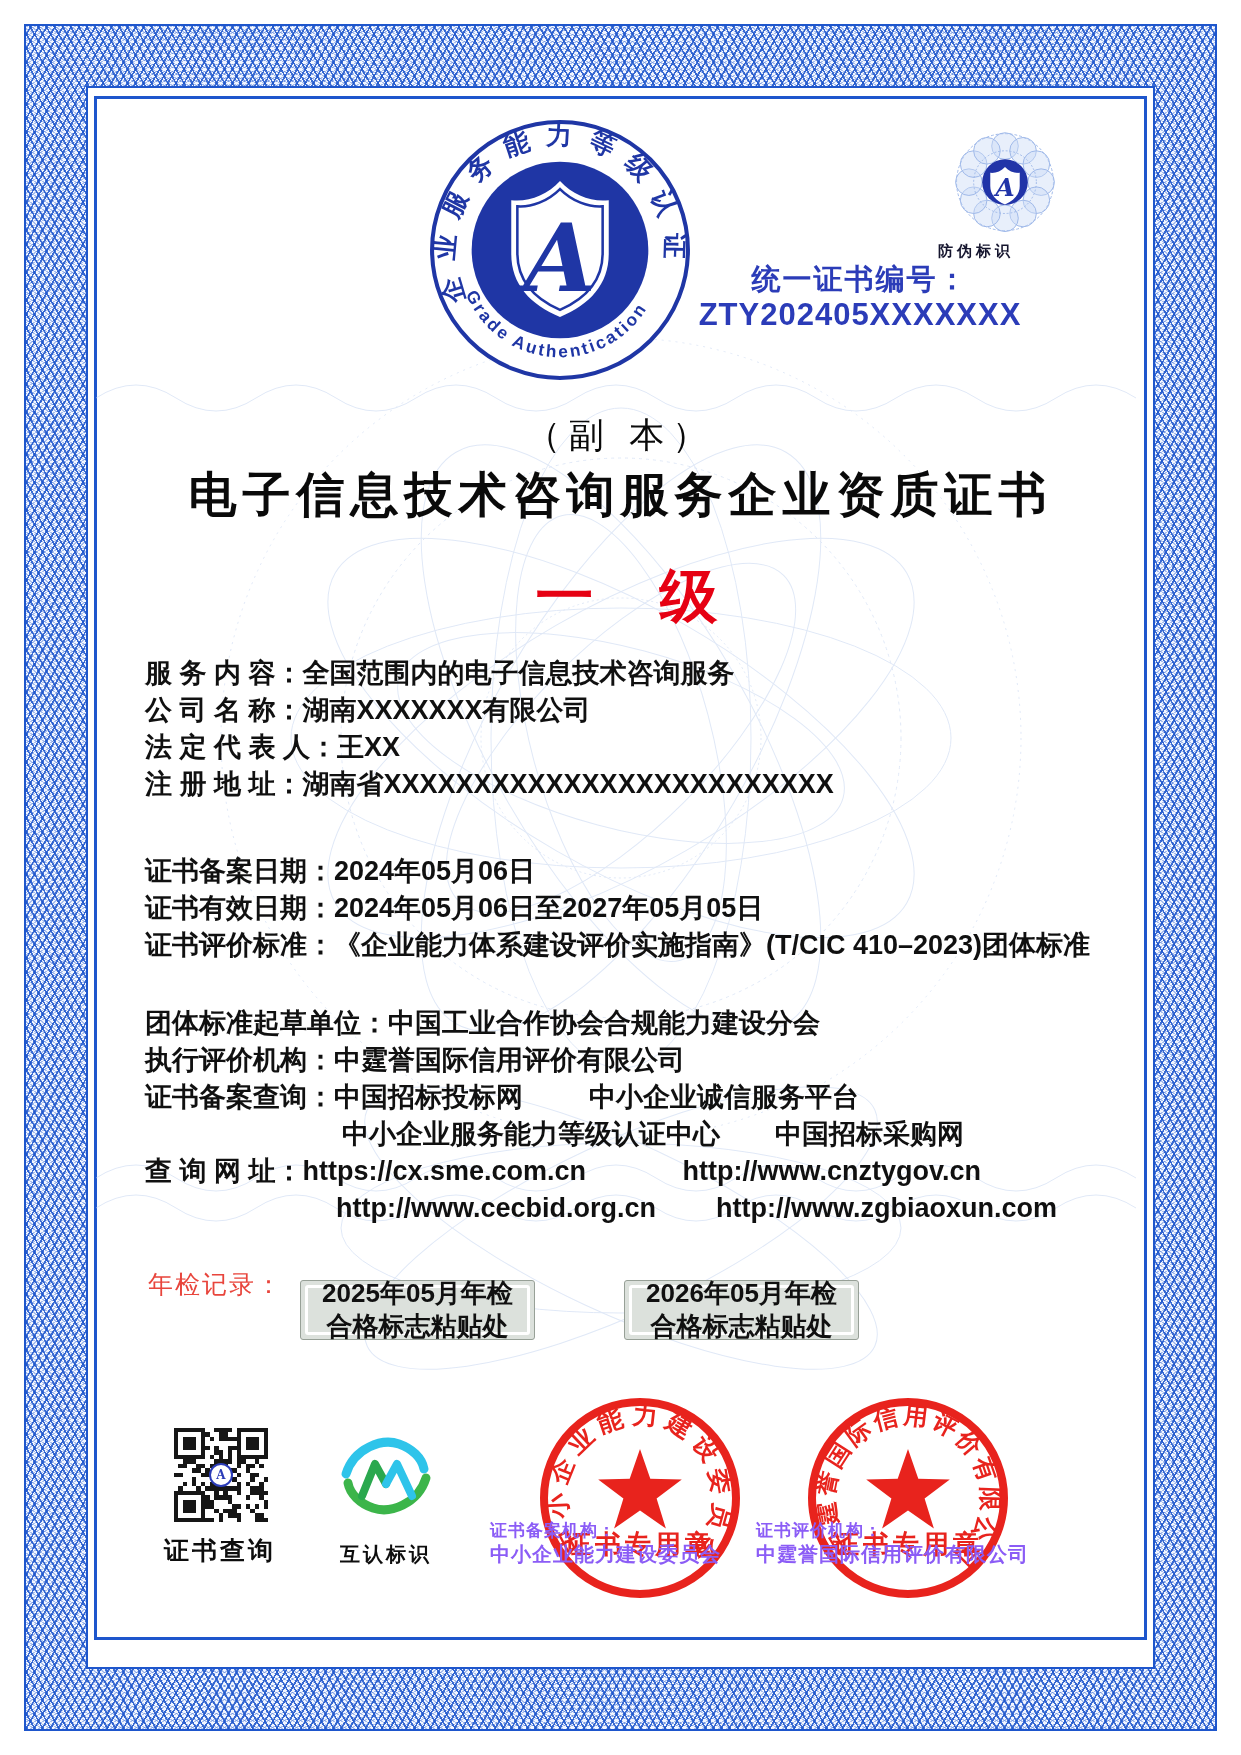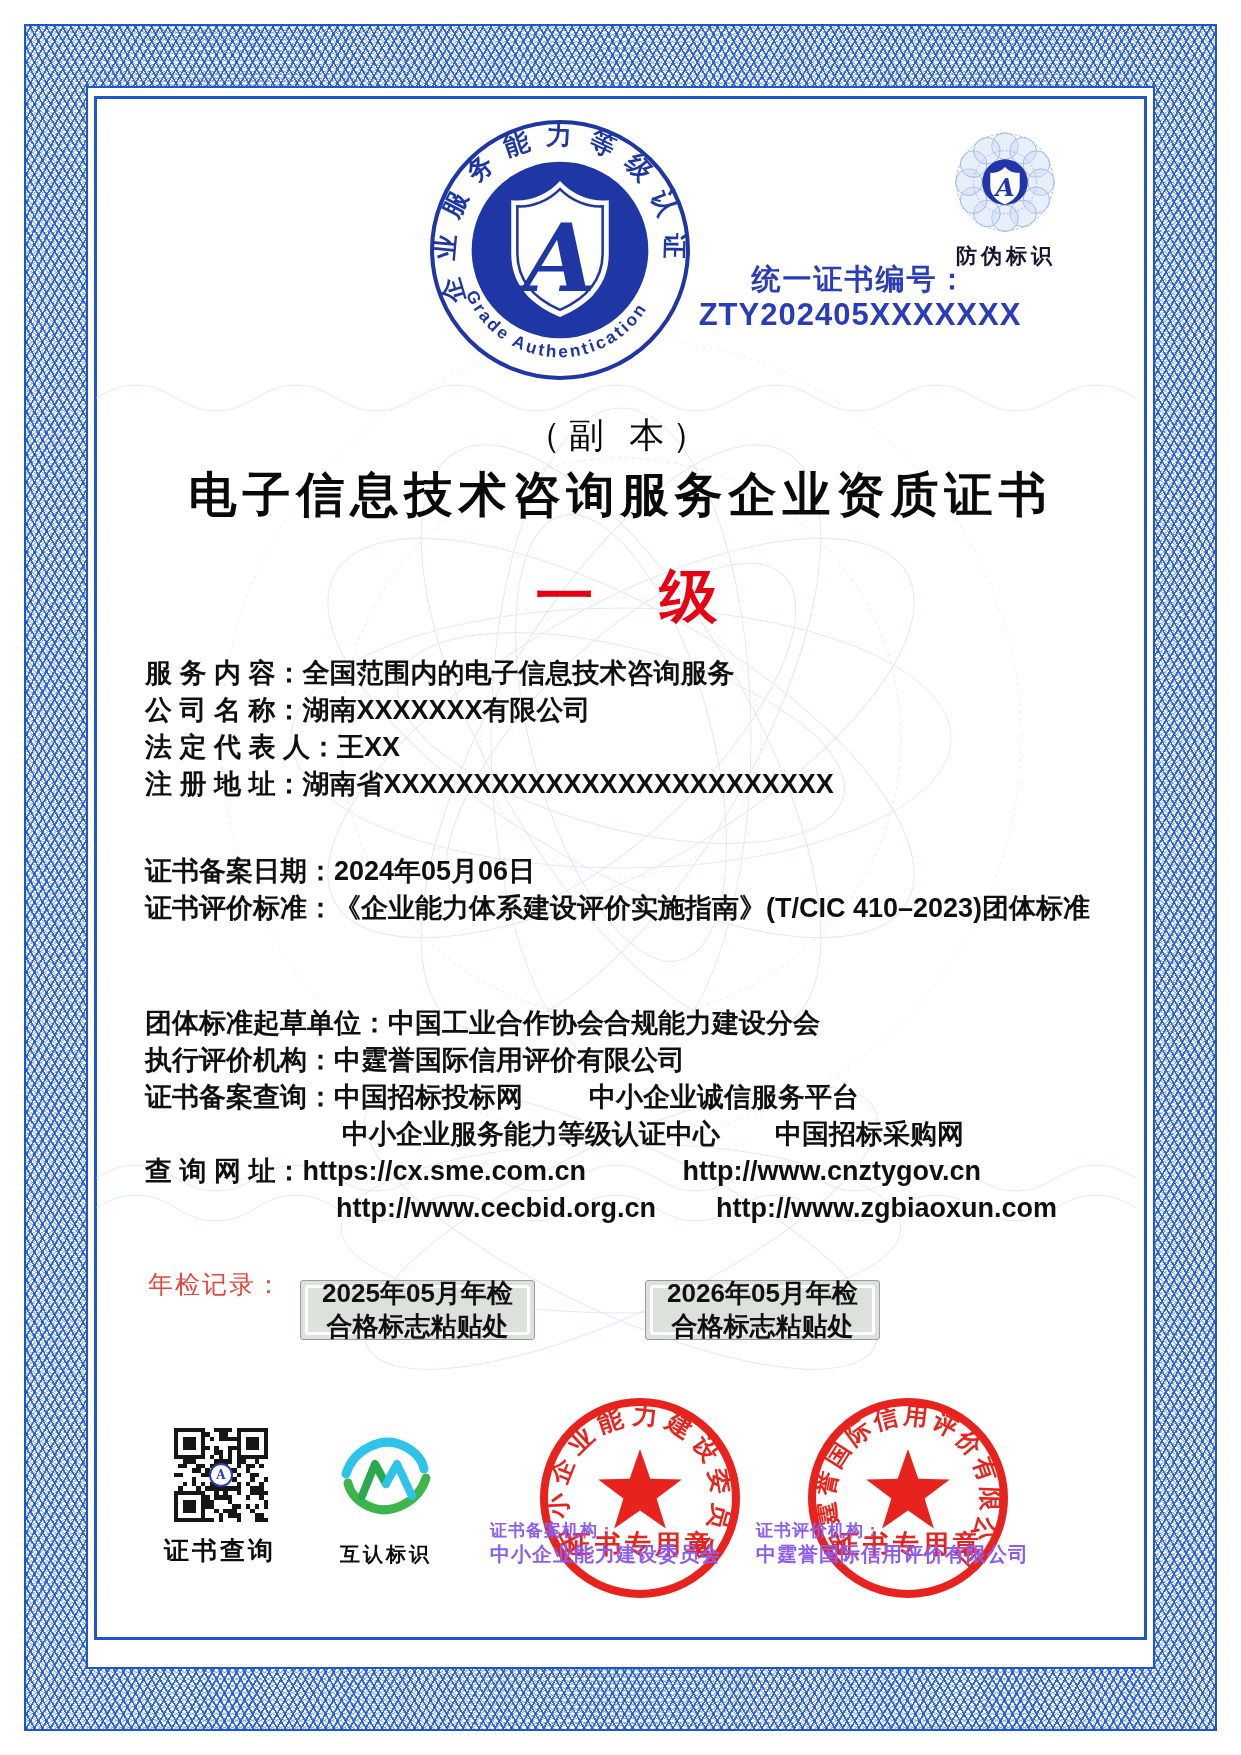--- a/index.html
+++ b/index.html
@@ -20,22 +20,22 @@
   .watermark{position:absolute;left:96px;top:98px;z-index:1;pointer-events:none;}
   .content{position:absolute;inset:0;z-index:2;}
 
   
   .emblem{position:absolute;left:428px;top:118px;width:264px;height:264px;}
   .certno{position:absolute;left:620px;top:262px;width:480px;text-align:center;
     color:#2b3cb8;font-weight:bold;line-height:35px;}
   .certno .l1{font-size:29px;letter-spacing:2px;text-align:center;}
   .certno .l2{font-size:31px;letter-spacing:1px;}
   .rosette{position:absolute;left:948px;top:128px;width:114px;height:114px;}
-  .antifake{position:absolute;left:938px;top:242px;width:136px;text-align:center;
-    font-size:21px;font-weight:bold;letter-spacing:4px;color:#15152e;}
+  .antifake{position:absolute;left:938px;top:242px;width:136px;
+    font-size:15px;font-weight:bold;letter-spacing:4px;color:#15152e;}
 
   
   .copy-label{position:absolute;left:0;width:100%;top:412px;text-align:center;
     font-size:35px;font-weight:normal;letter-spacing:8px;color:#0a0a0a;}
   .main-title{position:absolute;left:0;width:100%;top:463px;text-align:center;
     font-size:48px;font-weight:bold;letter-spacing:6px;color:#0a0a0a;}
   .grade{position:absolute;left:0;width:100%;top:558px;text-align:center;
     font-size:58px;font-weight:bold;color:#e60113;letter-spacing:4px;margin-left:8px;}
 
   
@@ -54,21 +54,21 @@
   .col-u{display:inline-block;min-width:380px;}
 
   
   .annual-label{position:absolute;left:148px;top:1268px;font-size:25px;font-weight:normal;
     color:#e8453c;letter-spacing:2px;}
   .check-box{position:absolute;top:1280px;width:235px;height:60px;background:#dce1dc;
     border:1px solid #97a097;border-radius:3px;padding:4px;box-sizing:border-box;}
   .check-box .inbox{border:3px solid #ffffff;border-radius:3px;height:100%;box-sizing:border-box;
     display:flex;flex-direction:column;justify-content:center;align-items:center;}
   .check-box .bl{font-size:26px;font-weight:bold;color:#101010;line-height:33px;}
-  .box1{left:300px;} .box2{left:645px;}
+  .box1{left:300px;} .box2{left:624px;}
 
   
   .qr-wrap{position:absolute;left:174px;top:1428px;width:94px;height:94px;background:#fff;}
   .qr-grid{display:grid;grid-template-columns:repeat(21,1fr);grid-template-rows:repeat(21,1fr);
     width:94px;height:94px;}
   .qm{background:transparent;} .qm.b{background:#161616;}
   .qr-badge{position:absolute;left:35px;top:35px;width:24px;height:24px;border-radius:50%;
     background:#fff;border:2px solid #2b3cb8;box-sizing:border-box;display:flex;
     align-items:center;justify-content:center;font-size:12px;font-weight:bold;color:#2b3cb8;
     font-family:"DejaVu Serif",serif;}
@@ -173,20 +173,21 @@
 
     <div class="fields">
       <div class="tline"><span>服 务 内 容：</span><span>全国范围内的电子信息技术咨询服务</span></div>
       <div class="tline"><span>公 司 名 称：</span><span>湖南XXXXXXX有限公司</span></div>
       <div class="tline"><span>法 定 代 表 人：</span><span>王XX</span></div>
       <div class="tline"><span>注 册 地 址：</span><span>湖南省XXXXXXXXXXXXXXXXXXXXXXXXX</span></div>
     </div>
 
     <div class="dates">
       <div class="tline"><span>证书备案日期：</span><span>2024年05月06日</span></div>
+      <div class="tline"><span>证书有效日期：</span><span>2024年05月06日至2027年05月05日</span></div>
       <div class="tline"><span>证书评价标准：</span><span>《企业能力体系建设评价实施指南》(T/CIC 410–2023)团体标准</span></div>
     </div>
 
     <div class="registry">
       <div class="tline"><span>团体标准起草单位：</span><span>中国工业合作协会合规能力建设分会</span></div>
       <div class="tline"><span>执行评价机构：</span><span>中霆誉国际信用评价有限公司</span></div>
       <div class="tline row3"><span>证书备案查询：</span><span class="col-a">中国招标投标网</span><span>中小企业诚信服务平台</span></div>
       <div class="tline ind"><span class="col-b">中小企业服务能力等级认证中心</span><span>中国招标采购网</span></div>
       <div class="tline"><span>查 询 网 址：</span><span class="col-u">https://cx.sme.com.cn</span><span>http://www.cnztygov.cn</span></div>
       <div class="tline ind5"><span class="col-u">http://www.cecbid.org.cn</span><span>http://www.zgbiaoxun.com</span></div>

